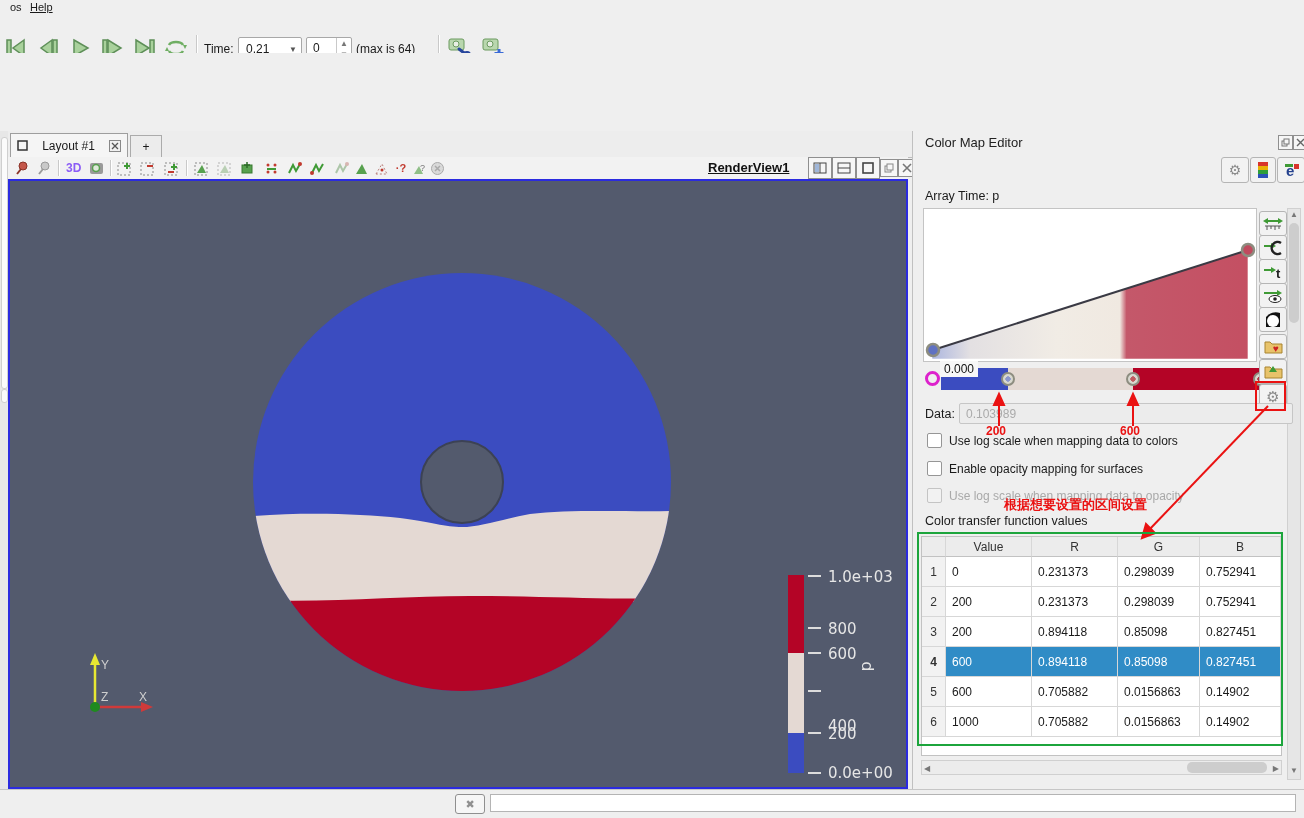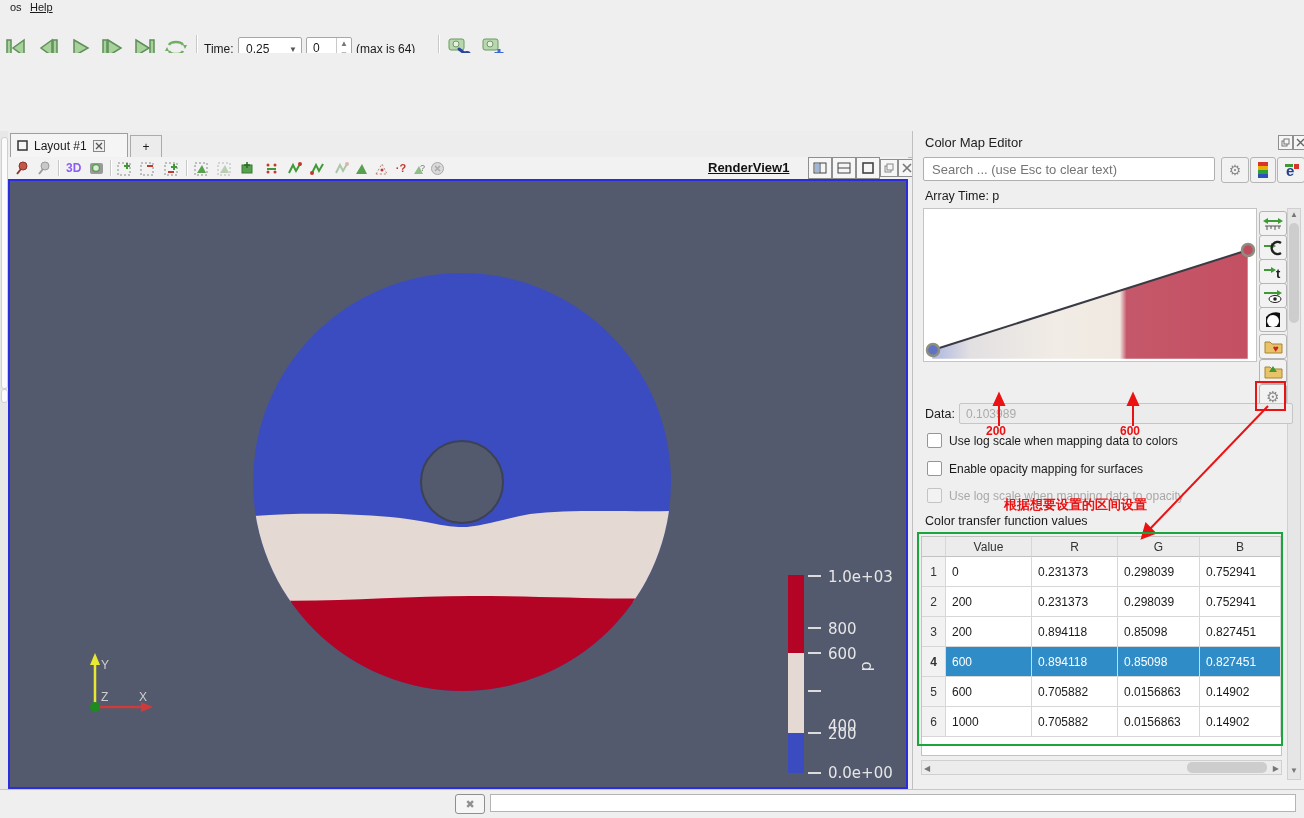--- a/index.html
+++ b/index.html
@@ -86,21 +86,21 @@
           <path d="M5,9 C7,5 17,5 19,9"></path>
           <path d="M19,15 C17,19 7,19 5,15"></path>
         </g>
         <polygon points="19,9 23,9 21,13" fill="#6fae63"></polygon>
         <polygon points="5,15 1,15 3,11" fill="#6fae63"></polygon>
       </svg>
   </div>
   <div class="a sep" style="left:196px;top:20px;height:26px;"></div>
   <span class="a" style="left:204px;top:27px;">Time:</span>
   <div class="a combo" style="left:238px;top:22px;width:62px;height:22px;">
-    <span class="txt">0.25</span>
+    <span class="txt">0.21</span>
     <span class="arr">▼</span>
   </div>
   <div class="a" style="left:306px;top:22px;width:44px;height:22px;background:#fff;border:1px solid #a8a8a8;border-radius:2px;">
     <span class="a" style="left:6px;top:3px;">0</span>
     <div class="a" style="right:0;top:0;width:14px;height:22px;border-left:1px solid #c9c9c9;">
       <div class="sb-arrow" style="height:11px;">▲</div>
       <div class="sb-arrow" style="height:11px;">▼</div>
     </div>
   </div>
   <span class="a" style="left:356px;top:27px;">(max is 64)</span>
@@ -326,21 +326,21 @@
       </svg>
   </div>
 </div>
 
 <div class="a" style="left:0;top:131px;width:8px;height:658px;background:#e7e7e7;border-right:1px solid #c6c6c6;">
   <div class="a" style="left:1px;top:6px;width:5px;height:250px;background:#fbfbfb;border:1px solid #cfcfcf;border-radius:3px;"></div>
   <div class="a" style="left:1px;top:258px;width:5px;height:12px;background:#fbfbfb;border:1px solid #cfcfcf;border-radius:3px;"></div>
 </div>
 
 <div class="a" style="left:8px;top:131px;width:904px;height:26px;background:#ededed;border-bottom:1px solid #bdbdbd;">
-  <div class="a" style="left:2px;top:2px;width:118px;height:24px;background:#f5f5f5;border:1px solid #9e9e9e;border-bottom:none;display:flex;align-items:center;gap:6px;padding:0 6px;box-sizing:border-box;">
+  <div class="a" style="left:2px;top:2px;width:118px;height:24px;background:#f5f5f5;border:1px solid #9e9e9e;border-bottom:none;display:flex;align-items:center;gap:6px;padding:0 6px;box-sizing:border-box;justify-content:space-between;">
     <svg width="11" height="11">
         <rect x="1" y="1" width="9" height="9" fill="none" stroke="#333" stroke-width="1.5"></rect>
       </svg>
     <span>Layout #1</span>
     <svg width="12" height="12">
         <rect x="0.5" y="0.5" width="11" height="11" fill="#f0f0f0" stroke="#888"></rect>
         <path d="M3,3 L9,9 M9,3 L3,9" stroke="#555" stroke-width="1.3"></path>
       </svg>
   </div>
   <div class="a" style="left:122px;top:4px;width:30px;height:22px;background:#ececec;border:1px solid #ababab;border-bottom:none;text-align:center;line-height:22px;">
@@ -547,21 +547,20 @@
         <rect x="1" y="3" width="5" height="5" fill="none" stroke="#777"></rect>
         <rect x="3" y="1" width="5" height="5" fill="#f6f6f6" stroke="#777"></rect>
       </svg>
     </div>
   <div class="a minibox" style="left:380px;top:4px;width:13px;height:13px;">
       <svg width="9" height="9">
         <path d="M1,1 L8,8 M8,1 L1,8" stroke="#666" stroke-width="1.4"></path>
       </svg>
     </div>
 
-  <input class="a" style="left: 10px; top: 26px; width: 292px; height: 24px; box-sizing: border-box; border: 1px solid rgb(176, 176, 176); border-radius: 2px; padding: 0px 8px; font-size: 13px; color: rgb(136, 136, 136); background: rgb(255, 255, 255);" placeholder="Search ... (use Esc to clear text)">
   <div class="a toolcol-btn" style="left:308px;top:26px;width:26px;height:24px;font-size:14px;color:#8a8a8a;">⚙</div>
   <div class="a toolcol-btn" style="left:337px;top:26px;width:24px;height:24px;">
     <svg width="12" height="16">
         <rect x="1" y="0" width="10" height="4" fill="#d8342c"></rect>
         <rect x="1" y="4" width="10" height="4" fill="#e8b007"></rect>
         <rect x="1" y="8" width="10" height="4" fill="#2f9e3a"></rect>
         <rect x="1" y="12" width="10" height="4" fill="#2c52b8"></rect>
       </svg>
   </div>
   <div class="a toolcol-btn" style="left:364px;top:26px;width:26px;height:24px;">
@@ -578,20 +577,30 @@
     <div class="a" style="left:0;top:0;width:332px;height:152px;
          background:linear-gradient(90deg,#a2aede 0%,#e3e0e2 14%,#f1ece5 40%,#f0e9e1 59%,#c4586a 61%,#c44f62 100%);
          clip-path:polygon(2.5% 93%,97.5% 27%,97.5% 98.5%,2.5% 98.5%);"></div>
     <svg class="a" style="left:0;top:0;" width="332" height="152">
       <line x1="9" y1="141" x2="324" y2="41" stroke="#3a3a44" stroke-width="2"></line>
       <circle cx="9" cy="141" r="6" fill="#6072c2" stroke="#8d8d80" stroke-width="2.5"></circle>
       <circle cx="324" cy="41" r="6" fill="#c04a5e" stroke="#8d8d80" stroke-width="2.5"></circle>
     </svg>
   </div>
 
+  <div class="a" style="left:10px;top:235px;width:334px;height:26px;">
+    <div class="a" style="left:18px;top:2px;width:67px;height:22px;background:#3B4CC0;"></div>
+    <div class="a" style="left:85px;top:2px;width:125px;height:22px;background:#E4D9D3;"></div>
+    <div class="a" style="left:210px;top:2px;width:128px;height:22px;background:#B40426;"></div>
+    <div class="a" style="left:2px;top:5px;width:15px;height:15px;border-radius:50%;border:3px solid #dd22cc;box-sizing:border-box;"></div>
+    <div class="handle" style="left:78px;top:6px;background:radial-gradient(circle,#8b96cc 0 35%,#d8d8cf 40%);"></div>
+    <div class="handle" style="left:203px;top:6px;background:radial-gradient(circle,#c05a60 0 35%,#d8d8cf 40%);"></div>
+    <div class="handle" style="left:330px;top:6px;background:radial-gradient(circle,#b23140 0 35%,#d8d8cf 40%);"></div>
+    <span class="a" style="left:17px;top:-5px;background:#f7f7f7;padding:1px 4px;font-size:12px;color:#111;">0.000</span>
+  </div>
 
   <div class="a toolcol-btn" style="left:346px;top:80px;">
     <svg width="20" height="16">
         <path d="M2,5 L18,5" stroke="#3f9a35" stroke-width="2"></path>
         <polygon points="0,5 5,2 5,8" fill="#3f9a35"></polygon>
         <polygon points="20,5 15,2 15,8" fill="#3f9a35"></polygon>
         <path d="M2,10 L18,10 M4,10 L4,14 M8,10 L8,13 M12,10 L12,14 M16,10 L16,13" stroke="#555"></path>
       </svg>
   </div>
   <div class="a toolcol-btn" style="left:346px;top:104px;">

